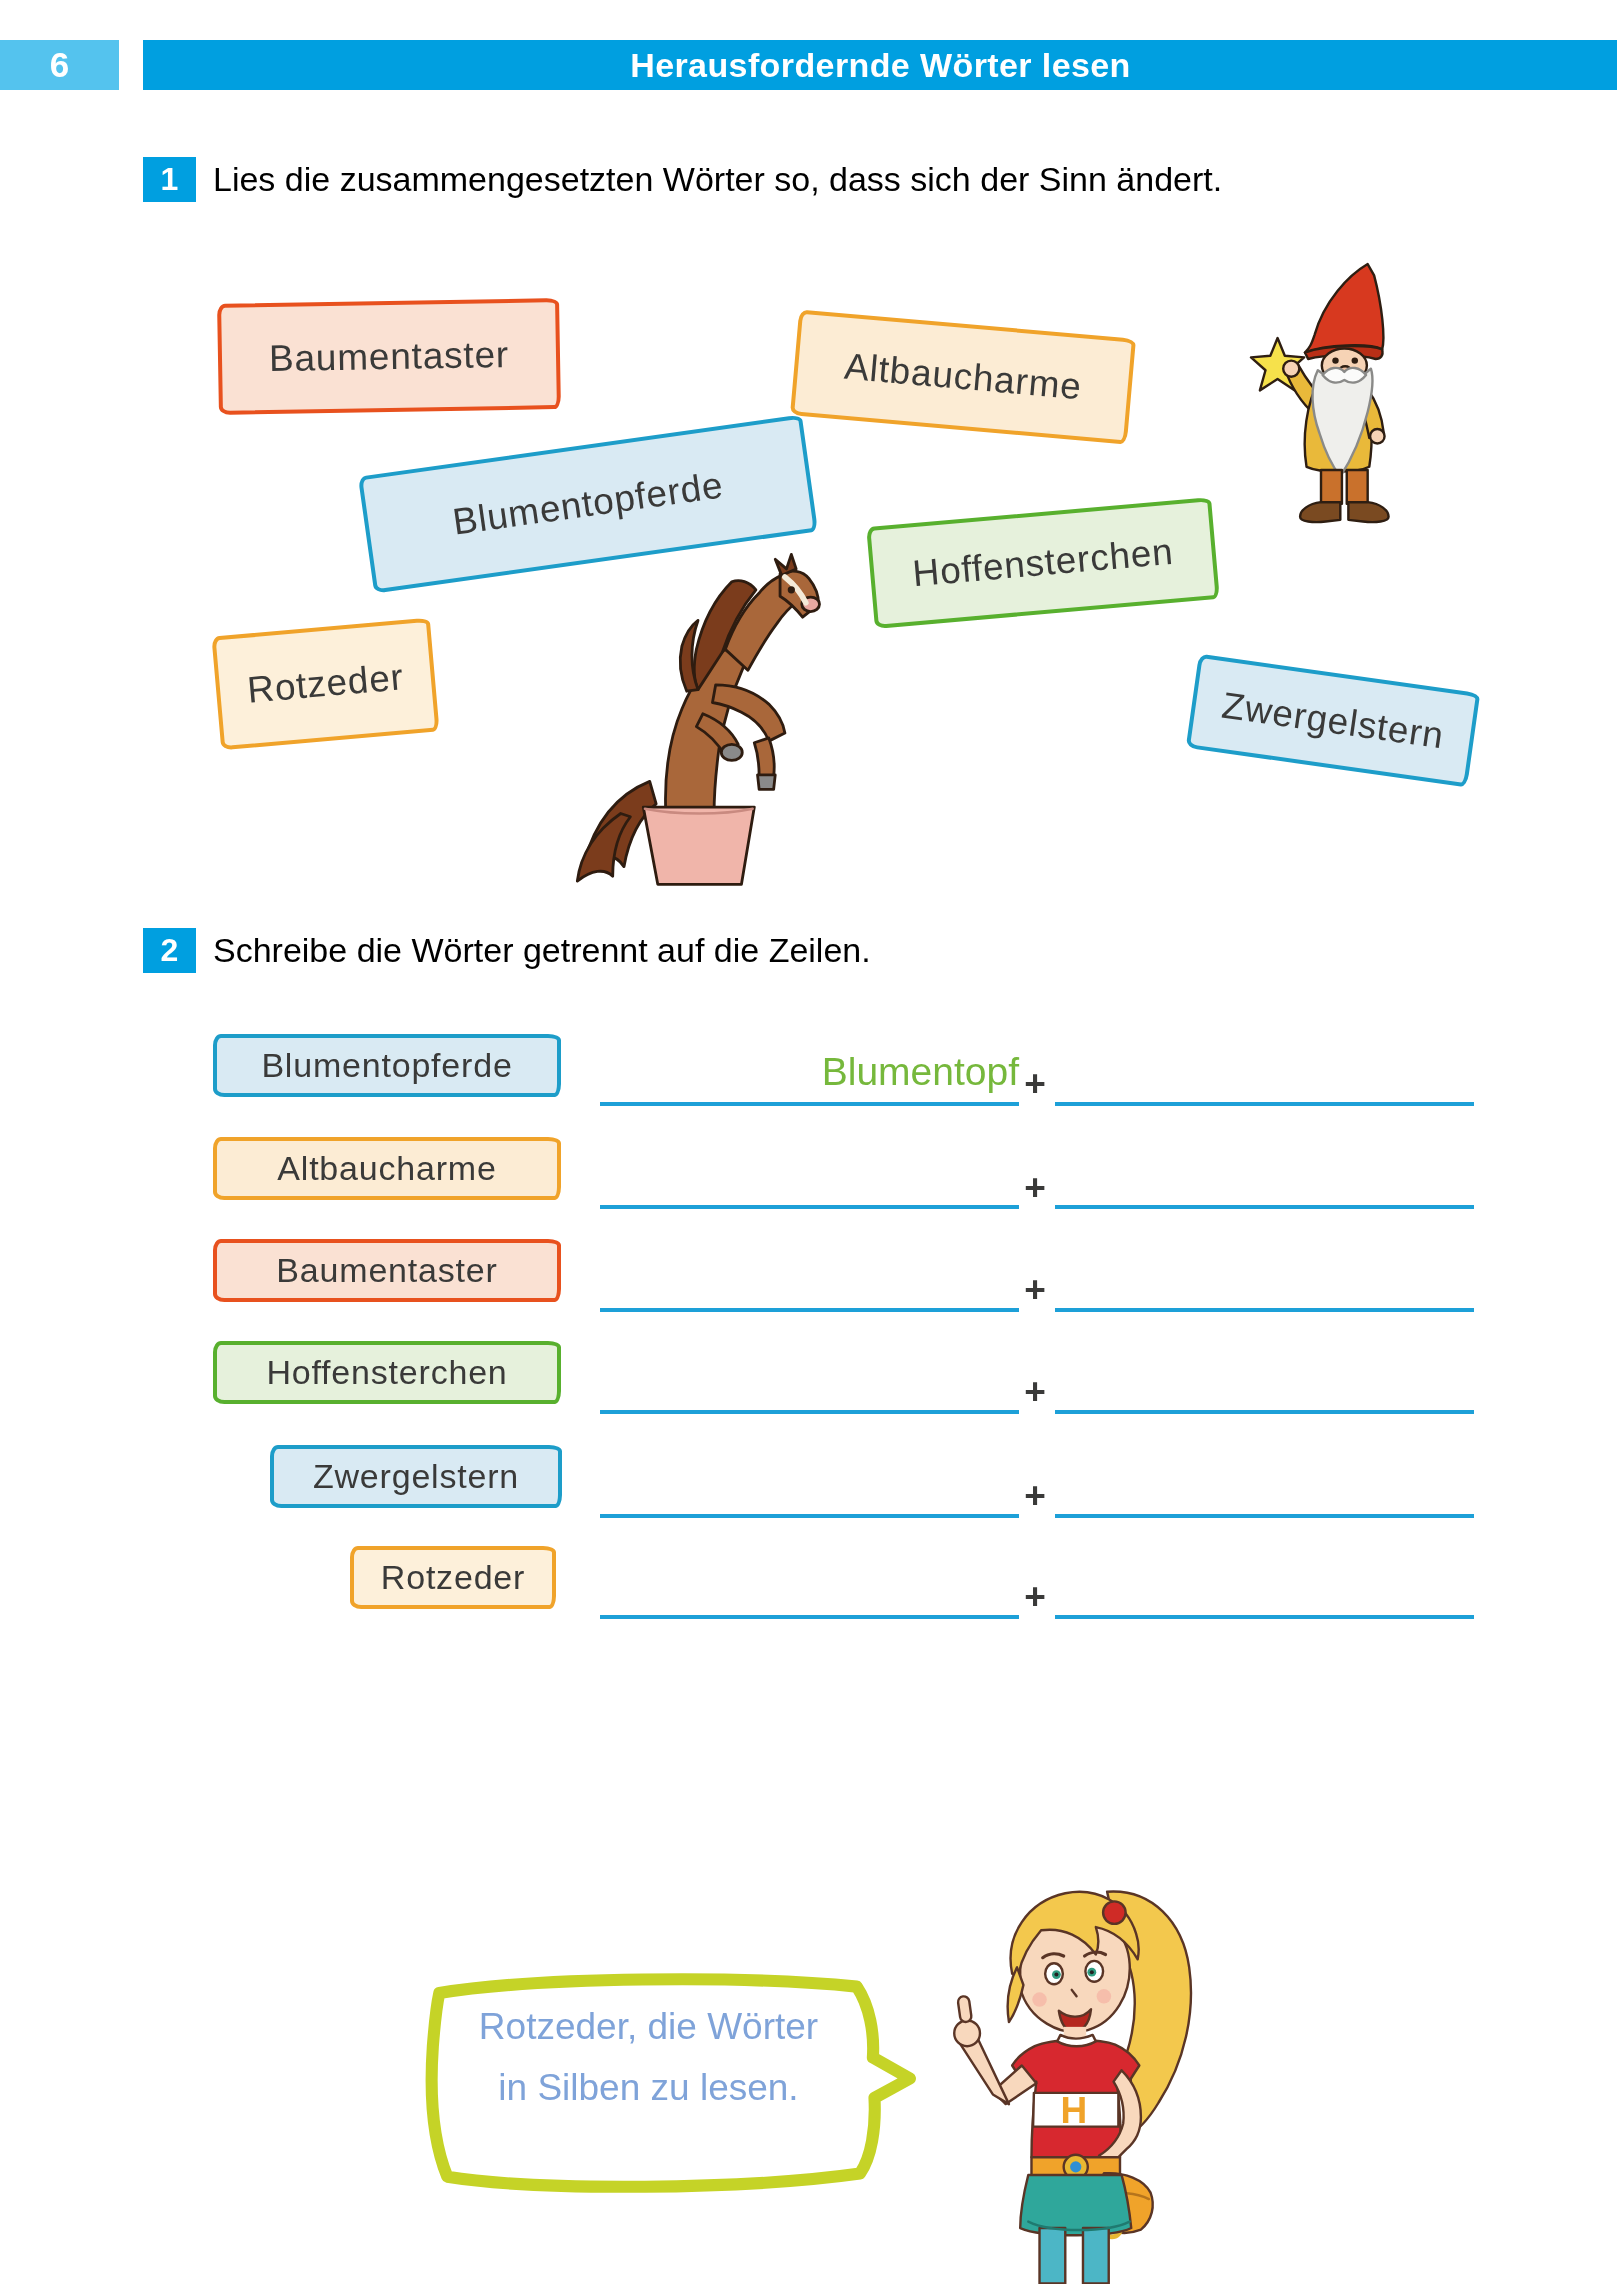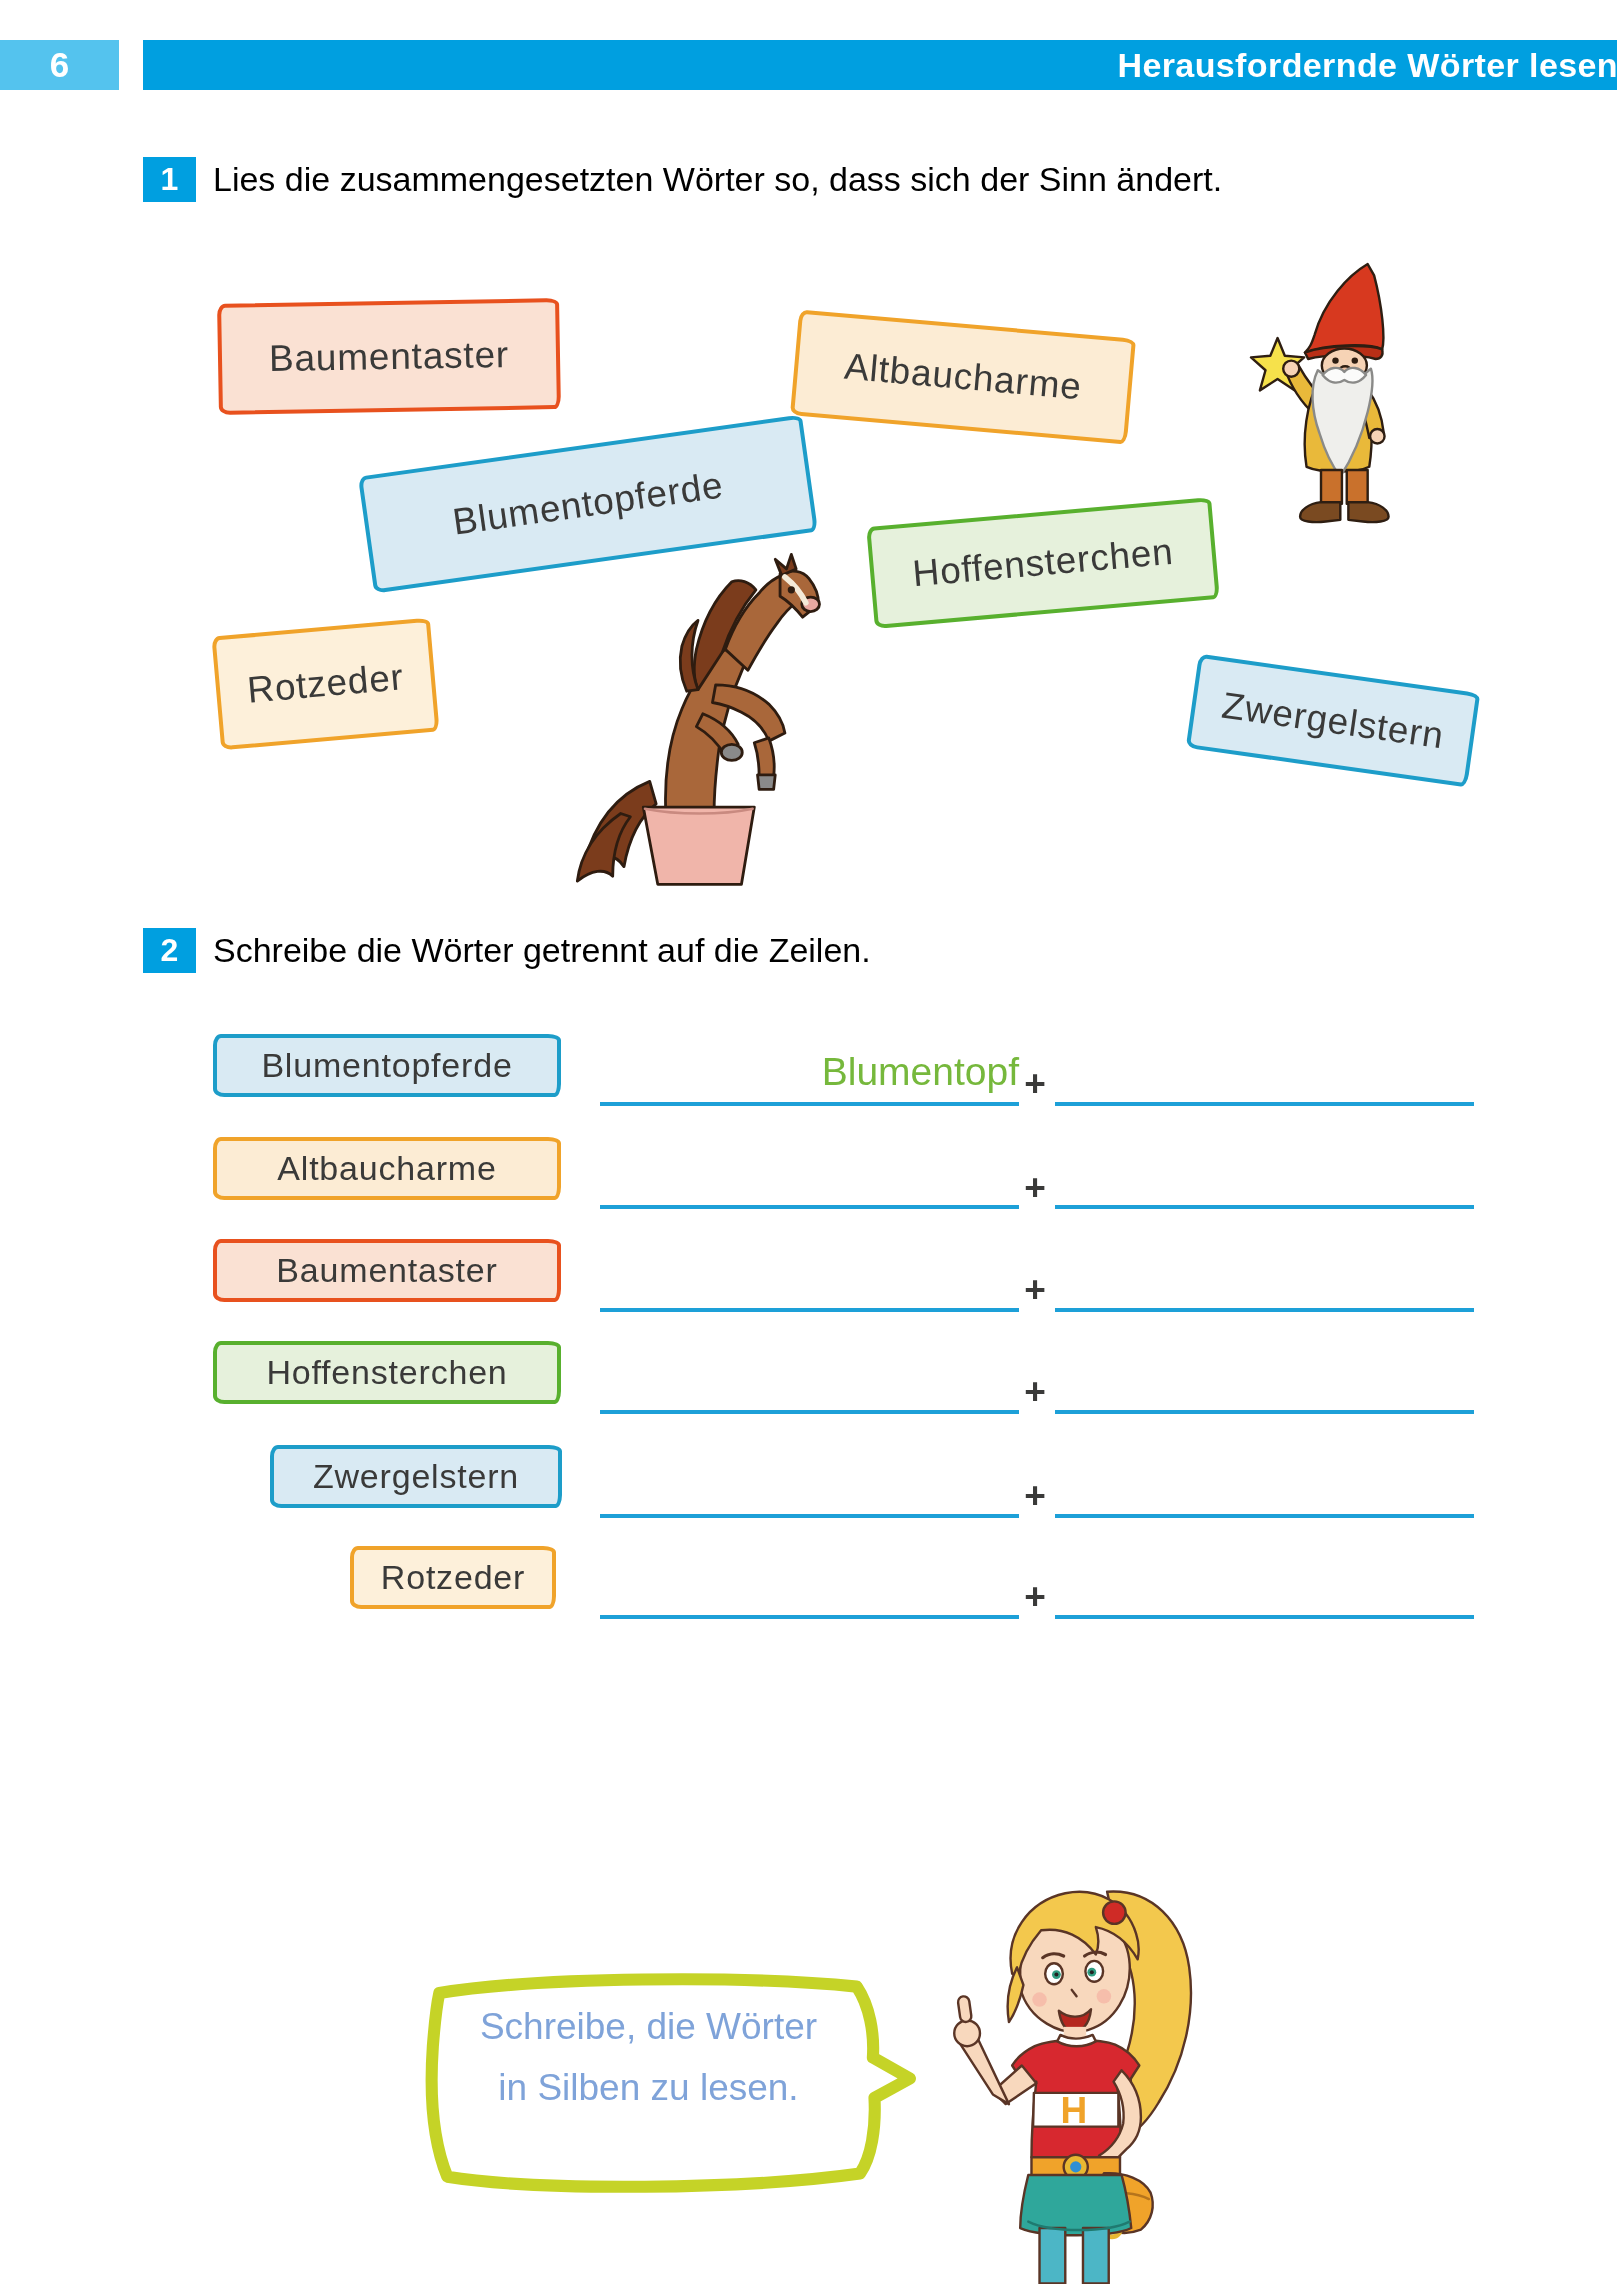--- a/index.html
+++ b/index.html
@@ -3,21 +3,21 @@
 <meta charset="utf-8">
 <style>
   html,body{margin:0;padding:0;background:#ffffff;}
   .page{position:relative;width:1618px;height:2284px;background:#ffffff;overflow:hidden;
         font-family:"Liberation Sans",sans-serif;color:#3a3a39;}
   
   .page-tab{position:absolute;left:0;top:40px;width:119px;height:50px;background:#54c3ee;
             display:flex;align-items:center;justify-content:center;color:#fff;
             font-size:35px;font-weight:bold;}
   .header-bar{position:absolute;left:143px;top:40px;width:1475px;height:50px;background:#009fe0;
-              display:flex;align-items:center;justify-content:flex-end;}
+              display:flex;align-items:center;justify-content:center;}
   .header-bar .title{color:#fff;font-size:34px;font-weight:bold;letter-spacing:0.4px;}
   
   .tasknum{position:absolute;width:53px;height:45px;background:#009fe0;color:#fff;
            display:flex;align-items:center;justify-content:center;font-size:32px;font-weight:bold;}
   .instr{position:absolute;left:213px;font-size:34px;line-height:45px;color:#000000;}
   
   .card{position:absolute;display:flex;align-items:center;justify-content:center;
         font-size:37px;color:#3a3a39;letter-spacing:0.8px;
         border-width:4px;border-style:solid;
         border-radius:8px 13px 6.4px 11.3px / 11.3px 6.4px 13px 8px;box-sizing:border-box;}
@@ -163,21 +163,21 @@
     <span>Rotzeder</span>
     </div>
   <div class="ans-line" style="left:600px;top:1615px;"></div>
   <div class="plus" style="left:1011px;top:1576px;">+</div>
   <div class="ans-line" style="left:1055px;top:1615px;"></div>
 
   <svg style="left:407px;top:1956px;" width="532" height="274" viewBox="0 0 660 340">
     <path d="M40 46 C160 26 420 24 558 38 C574 62 580 96 578 126 L624 152 L580 176 C582 214 576 250 562 270 C420 290 162 292 50 274 C32 230 28 170 32 112 C34 86 36 64 40 46 Z" fill="#ffffff" stroke="#c5d327" stroke-width="15" stroke-linejoin="round"></path>
   </svg>
   <div class="bubble-text">
-    <div>Schreibe, die Wörter</div>
+    <div>Rotzeder, die Wörter</div>
     <div>in Silben zu lesen.</div>
   </div>
 
   <svg style="left:914px;top:1851px;" width="346" height="433" viewBox="0 0 430 537">
     <g stroke="#5a3526" stroke-width="3" stroke-linejoin="round" stroke-linecap="round">
       <path d="M240 50 C296 46 334 88 342 144 C350 200 336 262 304 312 C292 332 278 348 262 356 C272 318 272 282 264 252 C280 202 278 150 254 114 Z" fill="#f3c84d"></path>
       <path d="M132 136 C136 98 168 72 204 74 C240 76 266 104 268 140 C270 176 250 212 216 222 C182 232 142 208 132 170 Z" fill="#f8d8bd"></path>
       <path d="M122 152 C112 104 142 62 188 52 C228 44 264 64 276 102 C280 114 280 124 278 134 C264 110 246 98 226 94 C230 106 230 118 226 128 C210 106 186 94 158 98 C146 112 134 130 130 152 Z" fill="#f3c84d"></path>
       <path d="M128 144 C118 164 114 188 118 212 C126 200 132 184 136 166 Z" fill="#f3c84d"></path>
       <circle cx="249" cy="76" r="14" fill="#cf2b26"></circle>

